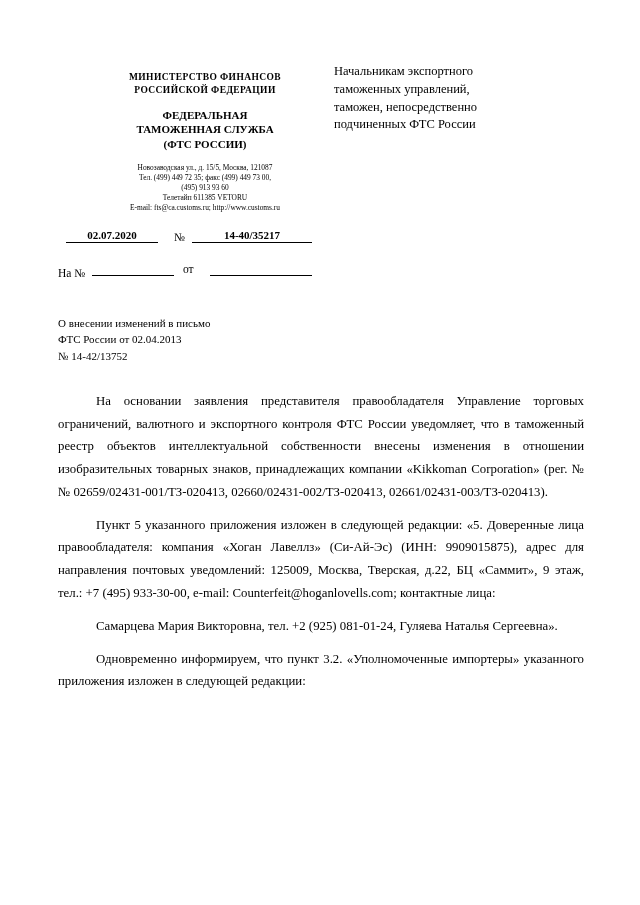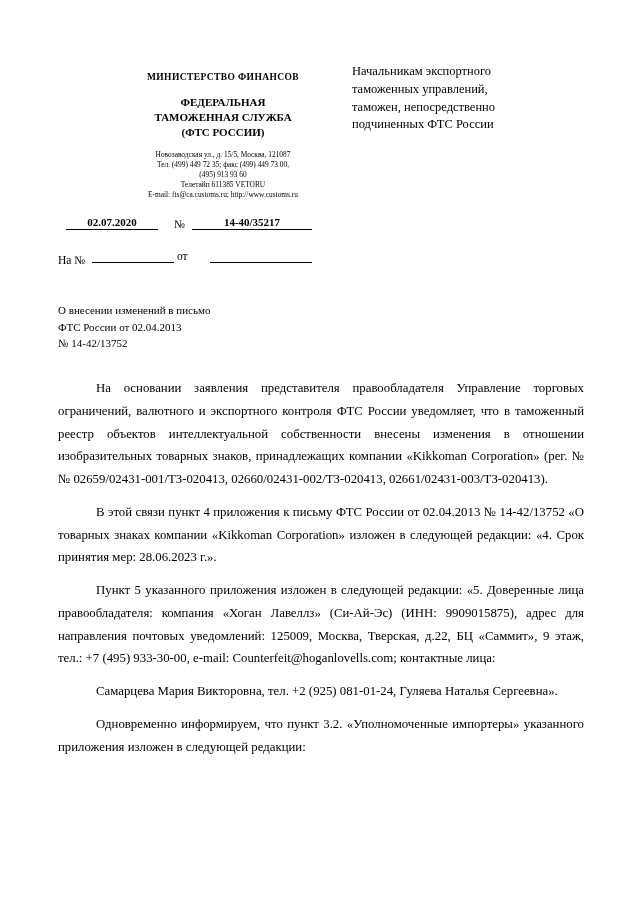--- a/index.html
+++ b/index.html
@@ -21,21 +21,21 @@
     height: 905px;
     box-sizing: border-box;
     padding: 55px 56px 20px 58px;
   }
 
   
   .header {
     display: flex;
     flex-direction: row;
     align-items: flex-start;
-    justify-content: flex-end;
+    justify-content: center;
   }
   .letterhead {
     width: 258px;
     text-align: center;
     padding-top: 16px;
   }
   .lh-ministry {
     font-size: 9.5px;
     font-weight: bold;
     letter-spacing: 0.4px;
@@ -114,21 +114,21 @@
   }
   .refrow2 .line1 {
     position: absolute;
     left: 34px;
     top: 12px;
     width: 82px;
     border-bottom: 1px solid #000;
   }
   .refrow2 .ot {
     position: absolute;
-    left: 119px;
+    left: 125px;
     top: 0;
   }
   .refrow2 .line2 {
     position: absolute;
     left: 152px;
     top: 12px;
     width: 102px;
     border-bottom: 1px solid #000;
   }
 
@@ -159,20 +159,21 @@
 </head>
 <body>
 
 <div class="page">
 
   <div class="header">
 
     <div class="letterhead">
       <div class="lh-ministry">
         <div>МИНИСТЕРСТВО ФИНАНСОВ</div>
+        <div>РОССИЙСКОЙ ФЕДЕРАЦИИ</div>
       </div>
       <div class="lh-service">
         <div>ФЕДЕРАЛЬНАЯ</div>
         <div>ТАМОЖЕННАЯ СЛУЖБА</div>
         <div>(ФТС РОССИИ)</div>
       </div>
       <div class="lh-contacts">
         <div>Новозаводская  ул.,  д. 15/5,  Москва,  121087</div>
         <div>Тел. (499) 449 72 35;  факс (499) 449 73 00,</div>
         <div>(495) 913 93 60</div>
@@ -204,19 +205,18 @@
   </div>
 
   <div class="subject">
     <div>О внесении изменений в письмо</div>
     <div>ФТС России от 02.04.2013</div>
     <div>№ 14-42/13752</div>
   </div>
 
   <div class="body">
     <p>На основании заявления представителя правообладателя Управление торговых ограничений, валютного и экспортного контроля ФТС России уведомляет, что в таможенный реестр объектов интеллектуальной собственности внесены изменения в отношении изобразительных товарных знаков, принадлежащих компании «Kikkoman Corporation» (рег. №№ 02659/02431-001/ТЗ-020413, 02660/02431-002/ТЗ-020413, 02661/02431-003/ТЗ-020413).</p>
-    <p>В этой связи пункт 4 приложения к письму ФТС России от 02.04.2013 № 14-42/13752 «О товарных знаках компании «Kikkoman Corporation» изложен в следующей редакции: «4. Срок принятия мер: 28.06.2023 г.».</p>
     <p>Пункт 5 указанного приложения изложен в следующей редакции: «5. Доверенные лица правообладателя: компания «Хоган Лавеллз» (Си-Ай-Эс) (ИНН: 9909015875), адрес для направления почтовых уведомлений: 125009, Москва, Тверская, д.22, БЦ «Саммит», 9 этаж, тел.: +7 (495) 933-30-00, e-mail: Counterfeit@hoganlovells.com; контактные лица:</p>
     <p>Самарцева Мария Викторовна, тел. +2 (925) 081-01-24, Гуляева Наталья Сергеевна».</p>
     <p>Одновременно информируем, что пункт 3.2. «Уполномоченные импортеры» указанного приложения изложен в следующей редакции:</p>
   </div>
 
 </div>
 
 </body></html>

